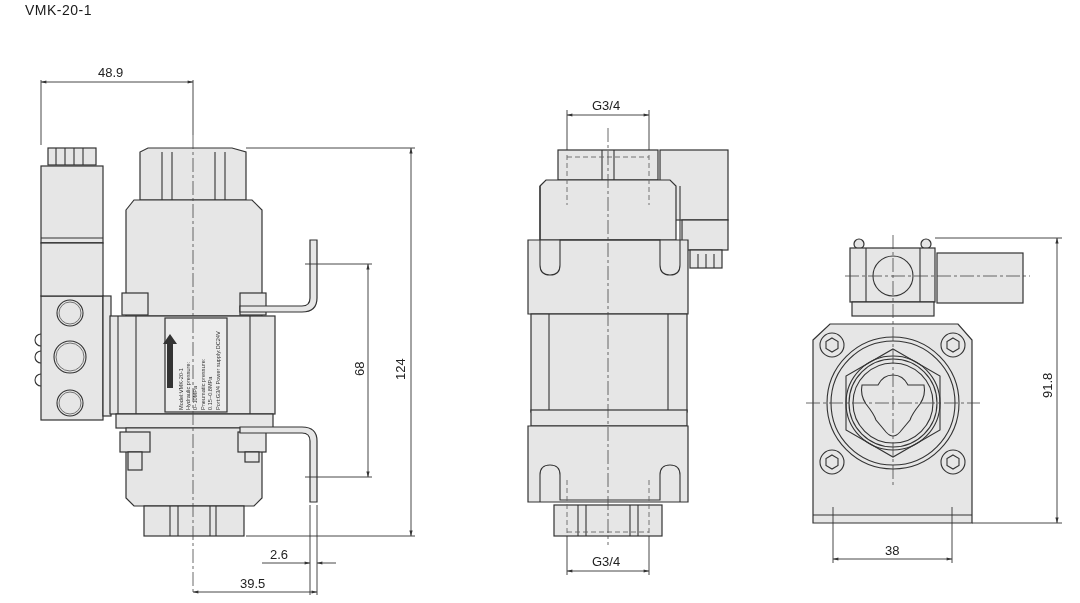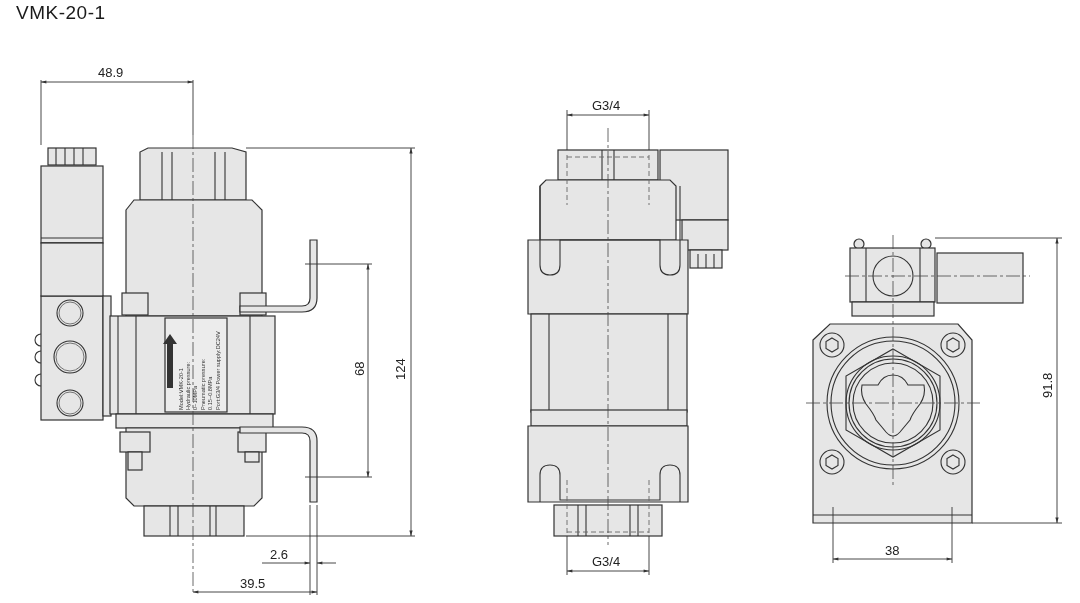--- a/index.html
+++ b/index.html
@@ -1,17 +1,17 @@
 <!DOCTYPE html>
 <html><head>
 <meta charset="utf-8">
 <style>
   html, body { margin:0; padding:0; background:#ffffff; }
   body { width:1080px; height:603px; position:relative; overflow:hidden; font-family:"Liberation Sans", sans-serif; }
-  .title { position:absolute; left:16px; top:2px; font-size:19px; color:#1a1a1a; letter-spacing:0.5px; }
+  .title { position:absolute; left:25px; top:2px; font-size:14px; color:#1a1a1a; letter-spacing:0.5px; }
   svg { position:absolute; left:0; top:0; }
   .part { fill:#e6e6e6; stroke:#333; stroke-width:1.2; }
   .line { fill:none; stroke:#333; stroke-width:1.1; }
   .thin { fill:none; stroke:#555; stroke-width:0.8; }
   .center { fill:none; stroke:#444; stroke-width:0.8; stroke-dasharray:14 3 3 3; }
   .hidden { fill:none; stroke:#666; stroke-width:0.9; stroke-dasharray:5 3; }
   .dim { fill:none; stroke:#333; stroke-width:0.9; }
   .dimtext { font-family:"Liberation Sans", sans-serif; font-size:13px; fill:#222; }
   .lbl { font-family:"Liberation Sans", sans-serif; font-size:5.6px; fill:#333; }
 </style>

